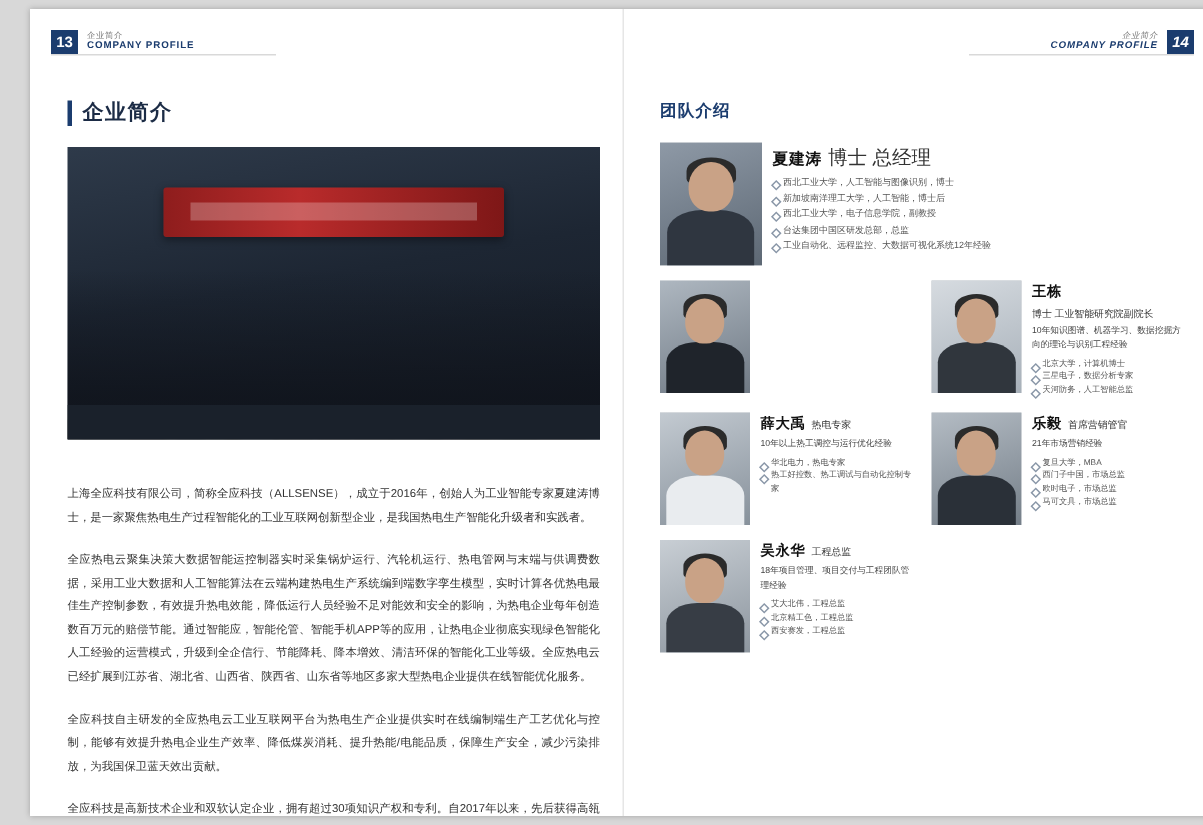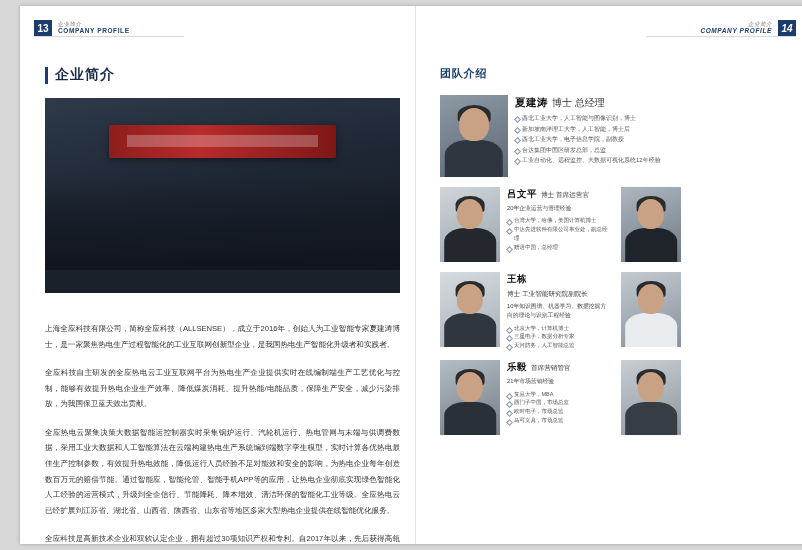--- a/index.html
+++ b/index.html
@@ -132,21 +132,21 @@
   .p4 .bg{background:linear-gradient(160deg,#d6dbe0,#a7b0b9);} .p4 .body{background:#30363d;}
   .p5 .bg{background:linear-gradient(160deg,#c3cad1,#87919b);} .p5 .body{background:#e9ecef;}
   .p6 .bg{background:linear-gradient(160deg,#b4bcc4,#747e88);} .p6 .body{background:#2a3038;}
   .p7 .bg{background:linear-gradient(160deg,#c8ced4,#8d969f);} .p7 .body{background:#373d45;}
 
   .info { flex: 1; min-width: 0; padding-top: 1px; }
   .nameline { display: flex; align-items: baseline; gap: 4px; flex-wrap: wrap; }
   .pname { font-size: 9.5px; font-weight: bold; color: #111; letter-spacing: .5px; }
   .card.full .pname { font-size: 10.5px; }
   .ptitle { font-size: 6.6px; color: #333; }
-  .card.full .ptitle { font-size: 10px; }
+  .card.full .ptitle { font-size: 13px; }
   .summary { font-size: 5.8px; color: #444; margin-top: 3px; line-height: 1.6; }
   ul.bullets { list-style: none; margin-top: 3px; }
   ul.bullets li {
     font-size: 5.5px; color: #555; line-height: 1.62; padding-left: 7px;
     position: relative;
   }
   .card.full ul.bullets li { font-size: 6px; line-height: 1.75; }
   ul.bullets li:before {
     content: ""; position: absolute; left: 0; top: 4px;
     width: 3px; height: 3px; border: .7px solid #8a97a8; transform: rotate(45deg);
@@ -183,22 +183,22 @@
     </div>
 
     <div class="photo">
       <div class="banner"></div>
       <div class="crowd"></div>
       <div class="floor"></div>
     </div>
 
     <div class="body-text">
       <p>上海全应科技有限公司，简称全应科技（ALLSENSE），成立于2016年，创始人为工业智能专家夏建涛博士，是一家聚焦热电生产过程智能化的工业互联网创新型企业，是我国热电生产智能化升级者和实践者。</p>
+      <p>全应热电云聚集决策大数据智能运控制器实时采集锅炉运行、汽轮机运行、热电管网与末端与供调费数据，采用工业大数据和人工智能算法在云端构建热电生产系统编到端数字孪生模型，实时计算各优热电最佳生产控制参数，有效提升热电效能，降低运行人员经验不足对能效和安全的影响，为热电企业每年创造数百万元的赔偿节能。通过智能应，智能伦管、智能手机APP等的应用，让热电企业彻底实现绿色智能化人工经验的运营模式，升级到全企信行、节能降耗、降本增效、清洁环保的智能化工业等级。全应热电云已经扩展到江苏省、湖北省、山西省、陕西省、山东省等地区多家大型热电企业提供在线智能优化服务。</p>
       <p>全应科技自主研发的全应热电云工业互联网平台为热电生产企业提供实时在线编制端生产工艺优化与控制，能够有效提升热电企业生产效率、降低煤炭消耗、提升热能/电能品质，保障生产安全，减少污染排放，为我国保卫蓝天效出贡献。</p>
-      <p>全应热电云聚集决策大数据智能运控制器实时采集锅炉运行、汽轮机运行、热电管网与末端与供调费数据，采用工业大数据和人工智能算法在云端构建热电生产系统编到端数字孪生模型，实时计算各优热电最佳生产控制参数，有效提升热电效能，降低运行人员经验不足对能效和安全的影响，为热电企业每年创造数百万元的赔偿节能。通过智能应，智能伦管、智能手机APP等的应用，让热电企业彻底实现绿色智能化人工经验的运营模式，升级到全企信行、节能降耗、降本增效、清洁环保的智能化工业等级。全应热电云已经扩展到江苏省、湖北省、山西省、陕西省、山东省等地区多家大型热电企业提供在线智能优化服务。</p>
       <p>全应科技是高新技术企业和双软认定企业，拥有超过30项知识产权和专利。自2017年以来，先后获得高瓴资本、凯辉基金、钧势资本、线性资本、和松禾资本的投资。</p>
     </div>
   </div>
 
   <div class="right">
     <div class="team-title">团队介绍</div>
     <div class="grid">
 
       <div class="card full">
         <div class="portrait p1">
@@ -215,40 +215,20 @@
           <ul class="bullets">
             <li>西北工业大学，人工智能与图像识别，博士</li>
             <li>新加坡南洋理工大学，人工智能，博士后</li>
             <li>西北工业大学，电子信息学院，副教授</li>
             <li>台达集团中国区研发总部，总监</li>
             <li>工业自动化、远程监控、大数据可视化系统12年经验</li>
           </ul>
         </div>
       </div>
 
-      <div class="card">
-        <div class="portrait p2">
-          <div class="bg"></div>
-          <div class="body"></div>
-          <div class="hair"></div>
-          <div class="head"></div>
-        </div>
-        <div class="info">
-          <div class="nameline">
-            <span class="pname">吕文平</span>
-            <span class="ptitle">博士 首席运营官</span>
-          </div>
-          <div class="summary">20年企业运营与管理经验</div>
-          <ul class="bullets">
-            <li>台湾大学，哈佛，美国计算机博士</li>
-            <li>中达先进软件有限公司事业处，副总经理</li>
-            <li>赠语中国，总经理</li>
-          </ul>
-        </div>
-      </div>
 
       <div class="card">
         <div class="portrait p3">
           <div class="bg"></div>
           <div class="body"></div>
           <div class="hair"></div>
           <div class="head"></div>
         </div>
       </div>
 
@@ -272,20 +252,31 @@
           </ul>
         </div>
       </div>
 
       <div class="card">
         <div class="portrait p5">
           <div class="bg"></div>
           <div class="body"></div>
           <div class="hair"></div>
           <div class="head"></div>
+        </div>
+        <div class="info">
+          <div class="nameline">
+            <span class="pname">薛大禹</span>
+            <span class="ptitle">热电专家</span>
+          </div>
+          <div class="summary">10年以上热工调控与运行优化经验</div>
+          <ul class="bullets">
+            <li>华北电力，热电专家</li>
+            <li>热工好控数、热工调试与自动化控制专家</li>
+          </ul>
         </div>
       </div>
 
       <div class="card">
         <div class="portrait p6">
           <div class="bg"></div>
           <div class="body"></div>
           <div class="hair"></div>
           <div class="head"></div>
         </div>
@@ -304,17 +295,29 @@
         </div>
       </div>
 
       <div class="card">
         <div class="portrait p7">
           <div class="bg"></div>
           <div class="body"></div>
           <div class="hair"></div>
           <div class="head"></div>
         </div>
+        <div class="info">
+          <div class="nameline">
+            <span class="pname">吴永华</span>
+            <span class="ptitle">工程总监</span>
+          </div>
+          <div class="summary">18年项目管理、项目交付与工程团队管理经验</div>
+          <ul class="bullets">
+            <li>艾大北伟，工程总监</li>
+            <li>北京精工色，工程总监</li>
+            <li>西安赛发，工程总监</li>
+          </ul>
+        </div>
       </div>
 
     </div>
   </div>
 </div>
 
 </body></html>

